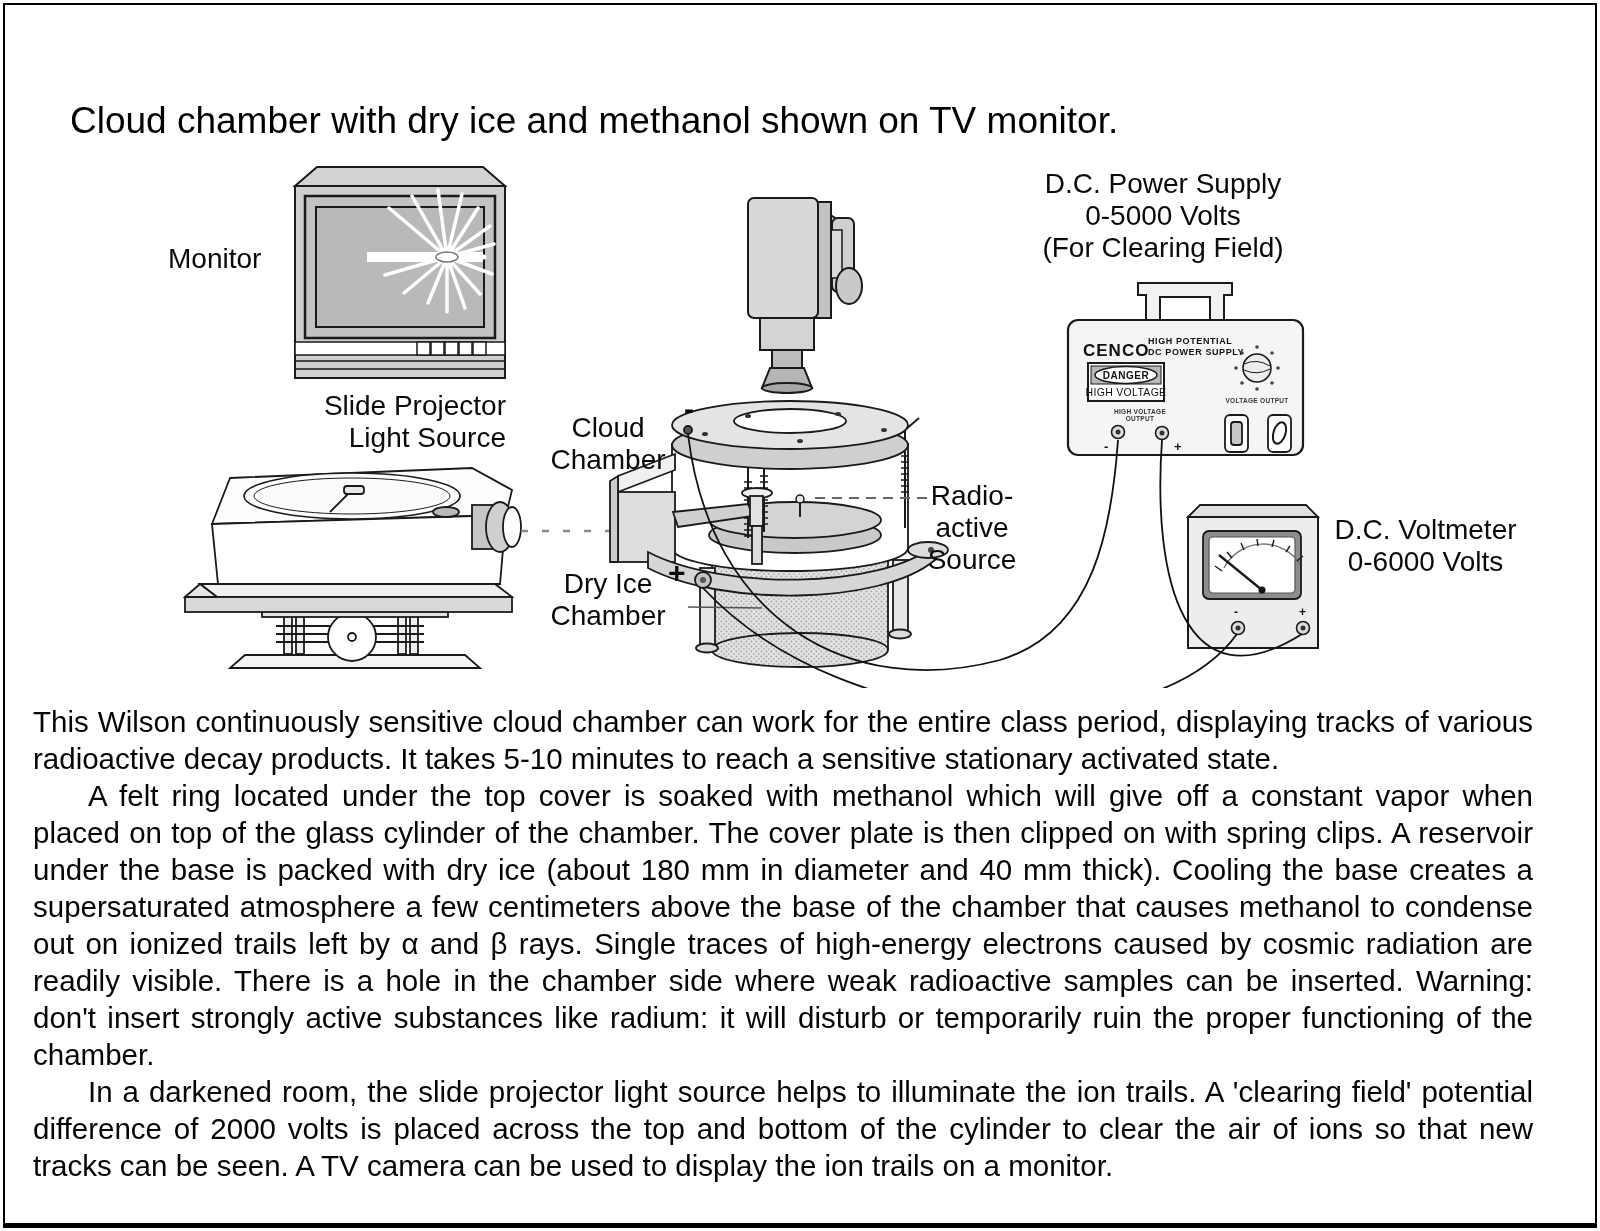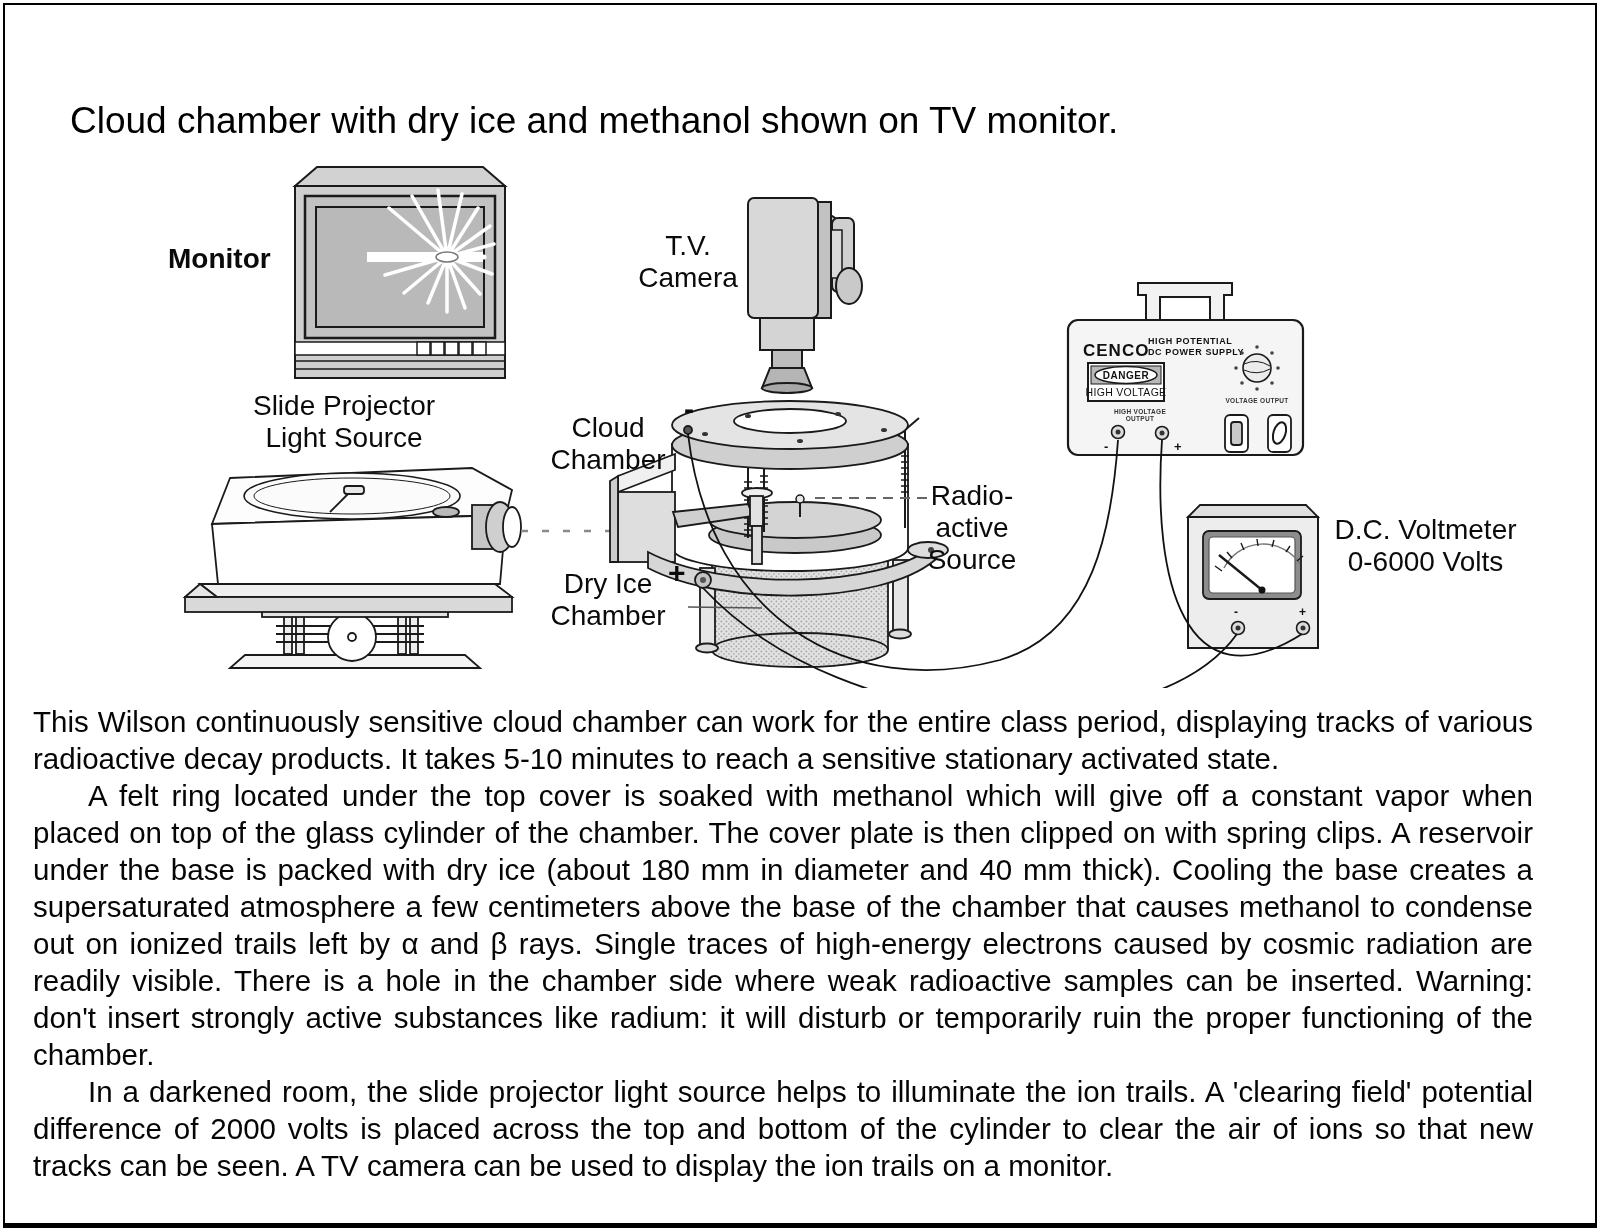--- a/index.html
+++ b/index.html
@@ -273,24 +273,25 @@
         </g>
       </g>
 
       <g fill="none" stroke="#111" stroke-width="1.8">
         <path d="M688,274 C710,460 850,540 1000,500 C1095,472 1112,365 1118,280"></path>
         <path d="M703,428 C850,585 1155,588 1237,474"></path>
         <path d="M1162,280 C1152,420 1185,548 1302,474"></path>
       </g>
     </svg>
 
-    <div class="dlabel left" style="left:168px; top:83px;font-weight:bold;">Monitor</div>
-    <div class="dlabel" style="left:613px; top:70px; width:150px;">T.V.
-Camera</div>
-    <div class="dlabel" style="left:194px; top:230px; width:300px;">Slide Projector
+    <div class="dlabel left" style="left:168px; top:83px;">Monitor</div>
+    <div class="dlabel" style="left:1010px; top:8px; width:306px;">D.C. Power Supply
+0-5000 Volts
+(For Clearing Field)</div>
+    <div class="dlabel" style="left:206px; top:230px; width:300px;text-align:right;">Slide Projector
 Light Source</div>
     <div class="dlabel" style="left:538px; top:252px; width:140px;">Cloud
 Chamber</div>
     <div class="polarity" style="left:684px; top:232px;">-</div>
     <div class="dlabel" style="left:538px; top:408px; width:140px;">Dry Ice
 Chamber</div>
     <div class="polarity" style="left:668px; top:396px;">+</div>
     <div class="dlabel" style="left:898px; top:288px; width:148px;margin-top:32px;">Radio-
 active
 Source</div>

